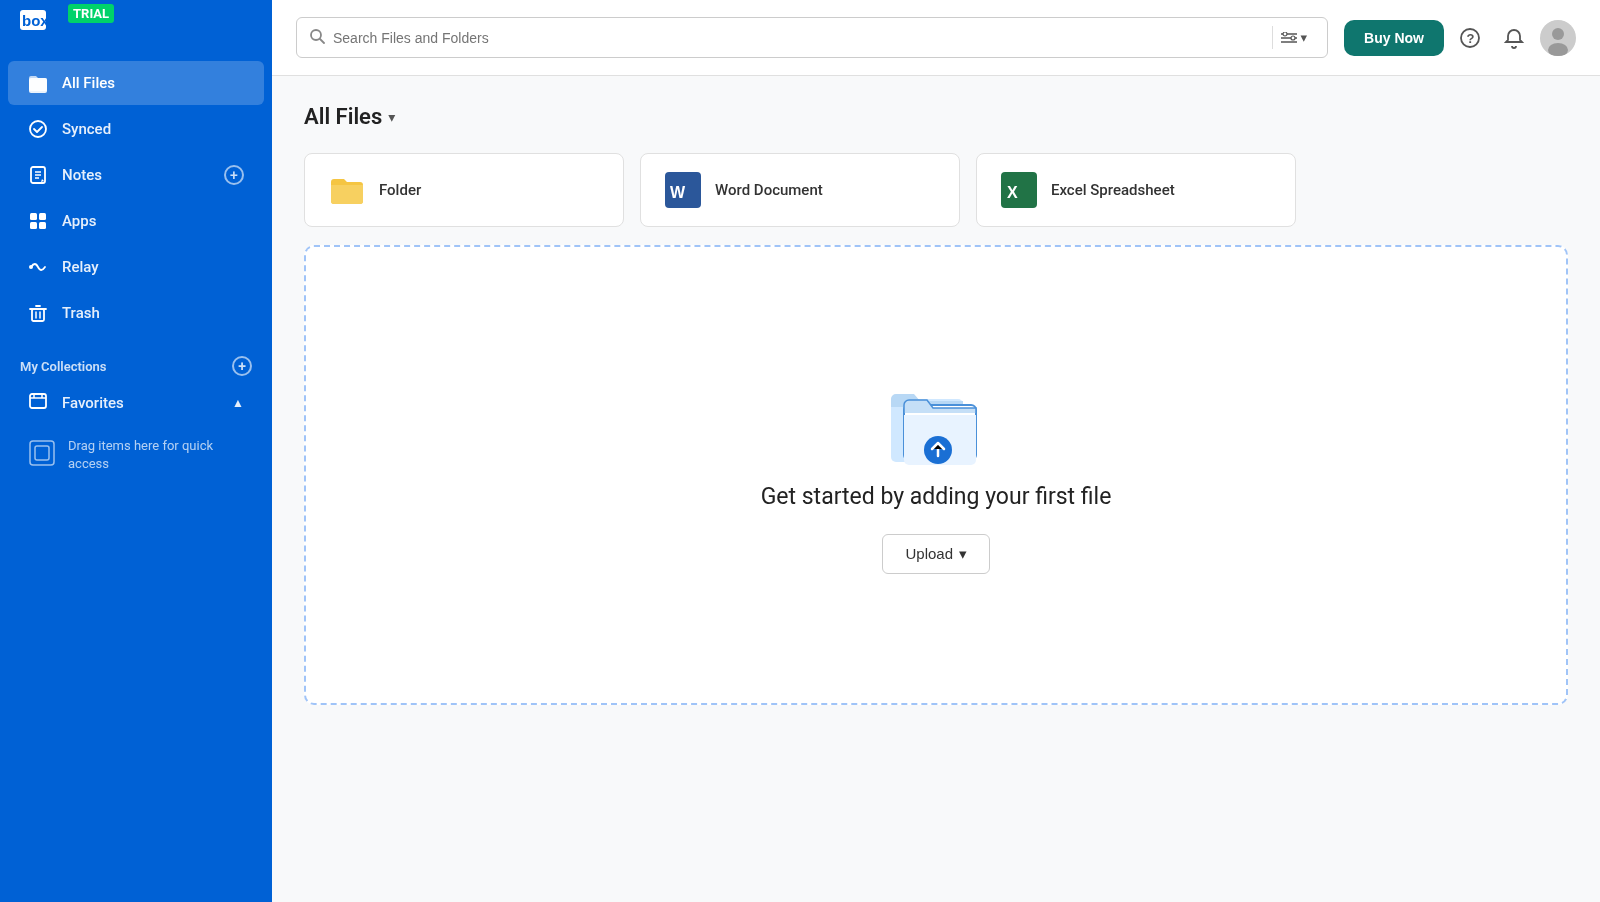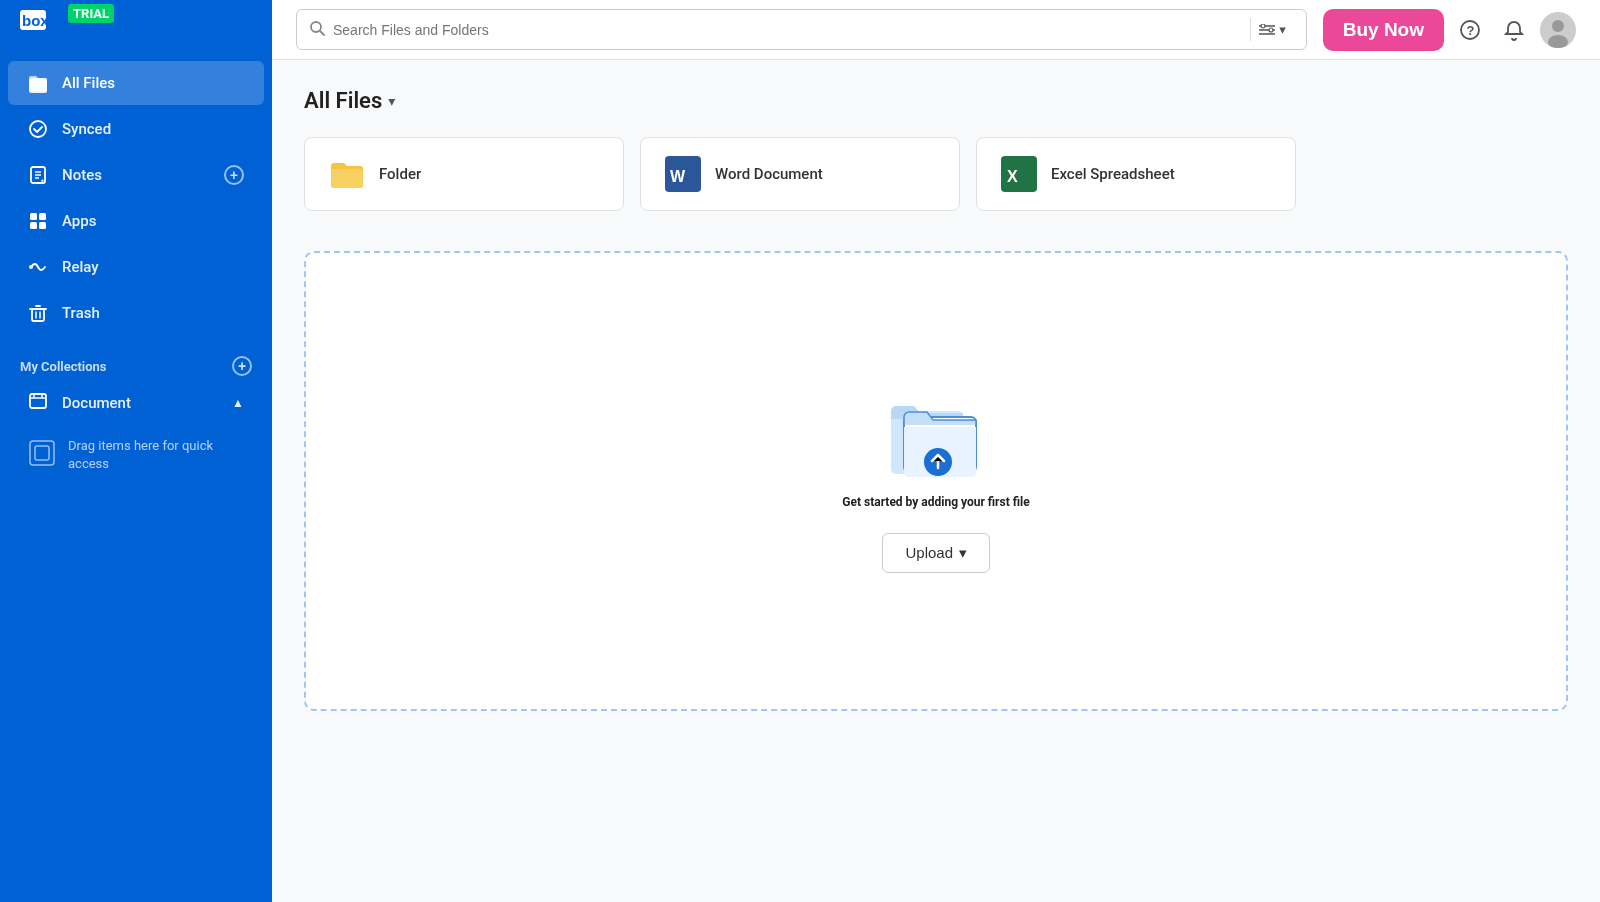--- a/index.html
+++ b/index.html
@@ -156,21 +156,21 @@
     }
 
     
     #header {
       background: white;
       padding: 10px 24px;
       display: flex;
       align-items: center;
       gap: 16px;
       border-bottom: 1px solid #e0e0e0;
-      height: 60px;
+      height: 76px;
     }
 
     .search-bar {
       flex: 1;
       display: flex;
       align-items: center;
       border: 1.5px solid #ccc;
       border-radius: 6px;
       padding: 8px 12px;
       gap: 8px;
@@ -199,26 +199,26 @@
       margin-left: 4px;
     }
 
     .header-actions {
       display: flex;
       align-items: center;
       gap: 8px;
     }
 
     .buy-now-btn {
-      background: #ec4899;
+      background: #0f766e;
       color: white;
       border: none;
       padding: 10px 20px;
       border-radius: 10px;
-      font-size: 19px;
+      font-size: 14px;
       font-weight: 600;
       cursor: pointer;
     }
 
     .header-icon-btn {
       width: 36px;
       height: 36px;
       display: flex;
       align-items: center;
       justify-content: center;
@@ -266,21 +266,21 @@
     .page-title-chevron {
       font-size: 14px;
       color: #555;
       cursor: pointer;
     }
 
     
     .quick-create-row {
       display: flex;
       gap: 16px;
-      margin-bottom: 40px;
+      margin-bottom: 18px;
     }
 
     .quick-create-card {
       background: white;
       border: 1.5px solid #e0e0e0;
       border-radius: 8px;
       padding: 18px 24px;
       display: flex;
       align-items: center;
       gap: 14px;
@@ -316,22 +316,22 @@
       display: flex;
       flex-direction: column;
       align-items: center;
       justify-content: center;
       padding: 80px 40px;
       gap: 16px;
       min-height: 460px;
     }
 
     .drop-zone-title {
-      font-size: 12px;
-      font-weight: 700;
+      font-size: 23px;
+      font-weight: 400;
       color: #222;
     }
 
     .drop-zone-subtitle {
       font-size: 14px;
       color: #666;
     }
 
     .upload-btn {
       background: white;
@@ -449,21 +449,21 @@
 
   <div class="favorites-item">
     <span class="icon">
       <svg width="20" height="20" viewBox="0 0 20 20" fill="none">
         <rect x="2" y="3" width="16" height="14" rx="2" stroke="white" stroke-width="1.8"></rect>
         <line x1="2" y1="7" x2="18" y2="7" stroke="white" stroke-width="1.5"></line>
         <line x1="6" y1="3" x2="6" y2="7" stroke="white" stroke-width="1.5"></line>
         <line x1="14" y1="3" x2="14" y2="7" stroke="white" stroke-width="1.5"></line>
       </svg>
     </span>
-    <span>Document</span>
+    <span>Favorites</span>
     <span class="chevron-up">▲</span>
   </div>
 
   <div class="drag-items-hint">
     <svg class="drag-icon" viewBox="0 0 28 28">
       <rect x="2" y="2" width="24" height="24" rx="3" stroke="rgba(255,255,255,0.6)" stroke-width="1.5" fill="none"></rect>
       <rect x="7" y="7" width="14" height="14" rx="2" stroke="rgba(255,255,255,0.6)" stroke-width="1.5" fill="none"></rect>
     </svg>
     <span>Drag items here for quick access</span>
   </div>

